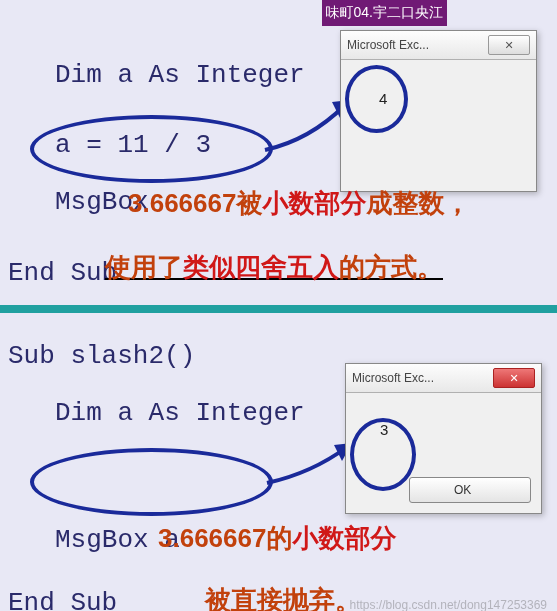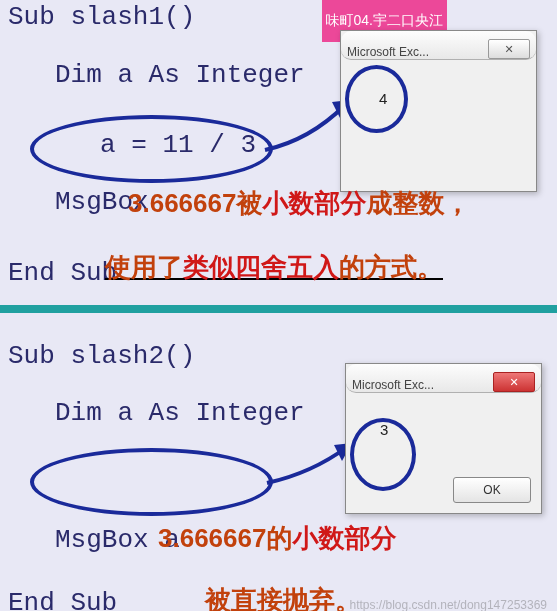--- a/index.html
+++ b/index.html
@@ -20,21 +20,21 @@
   }
   .code-line {
     position: absolute;
     font-size: 26px;
     color: #2a2a6a;
     font-family: Consolas, "Courier New", monospace;
     white-space: pre;
   }
   .panel1 .line-sub   { top: 2px;   left: 8px; }
   .panel1 .line-dim   { top: 60px;  left: 55px; }
-  .panel1 .line-assign{ top: 130px; left: 55px; margin-left: 45px; }
+  .panel1 .line-assign{ top: 130px; left: 55px; }
   .panel1 .line-msg   { top: 187px; left: 55px; }
   .panel1 .line-end   { top: 258px; left: 8px; }
 
   .panel2 .line-sub   { top: 28px;  left: 8px; }
   .panel2 .line-dim   { top: 85px;  left: 55px; }
   .panel2 .line-assign{ top: 150px; left: 55px; }
   .panel2 .line-msg   { top: 212px; left: 55px; }
   .panel2 .line-end   { top: 275px; left: 8px; }
 
   
@@ -43,26 +43,25 @@
     width: 195px;
     background: #f0f0f0;
     border: 1px solid #888;
     box-shadow: 2px 2px 6px rgba(0,0,0,0.25);
   }
   .dialog .titlebar {
     height: 28px;
     background: linear-gradient(#fdfdfd,#e8e8e8);
     border-bottom: 1px solid #b0b0b0;
     display: flex;
-    align-items: flex-end;
+    align-items: center;
     padding: 0 6px;
     font: 12px "Segoe UI", sans-serif;
     color: #444;
     justify-content: space-between;
-    border-radius: 10px;
   }
   .closebtn {
     width: 40px;
     height: 18px;
     border: 1px solid #999;
     border-radius: 2px;
     display: flex;
     align-items: center;
     justify-content: center;
     font-size: 11px;
@@ -86,23 +85,23 @@
     justify-content:flex-end;
   }
   .okbtn {
     width: 76px;
     height: 24px;
     border:1px solid #888;
     background: linear-gradient(#fff,#e4e4e4);
     font:12px "Segoe UI",sans-serif;
     display:flex;
     align-items:center;
-    justify-content:center;
     border-radius:3px;
     color:#333;
+    padding-left:44px;
   }
   .panel1 .dialog { top: 30px; right: 20px; height: 160px; }
   .panel2 .dialog { top: 50px; right: 15px; }
 
   
   .ellipse {
     position:absolute;
     border: 4px solid #1a2a9a;
     border-radius: 50%;
   }
@@ -143,31 +142,30 @@
     right: 10px;
     bottom: 6px;
     font: 12px Arial,sans-serif;
     color: rgba(80,80,80,0.35);
   }
   .topcut {
     position:absolute;
     top:0; right:110px;
     font: 14px "Microsoft YaHei",sans-serif;
     color:#fff;
-    background:#ec4899;
-    padding:12px 4px;
+    background:#701a75;
+    padding:4px 4px;
   }
 </style>
 </head>
 <body>
 
 <div class="panel panel1">
   <div class="topcut">味町04.宇二口央江</div>
 
-  <div class="code-line line-sub">Sub slash1()</div>
   <div class="code-line line-dim">Dim a As Integer</div>
   <div class="code-line line-assign">a = 11 / 3</div>
   <div class="code-line line-msg">MsgBox</div>
   <div class="code-line line-end">End Sub</div>
 
   <div class="ellipse ell-assign"></div>
 
   <svg class="arrow" style="top:90px;left:260px" width="100" height="70">
     <path d="M5,60 Q50,50 85,15"></path>
     <path d="M72,12 L90,10 L80,28 Z" fill="#1a2a9a" stroke="none"></path>

